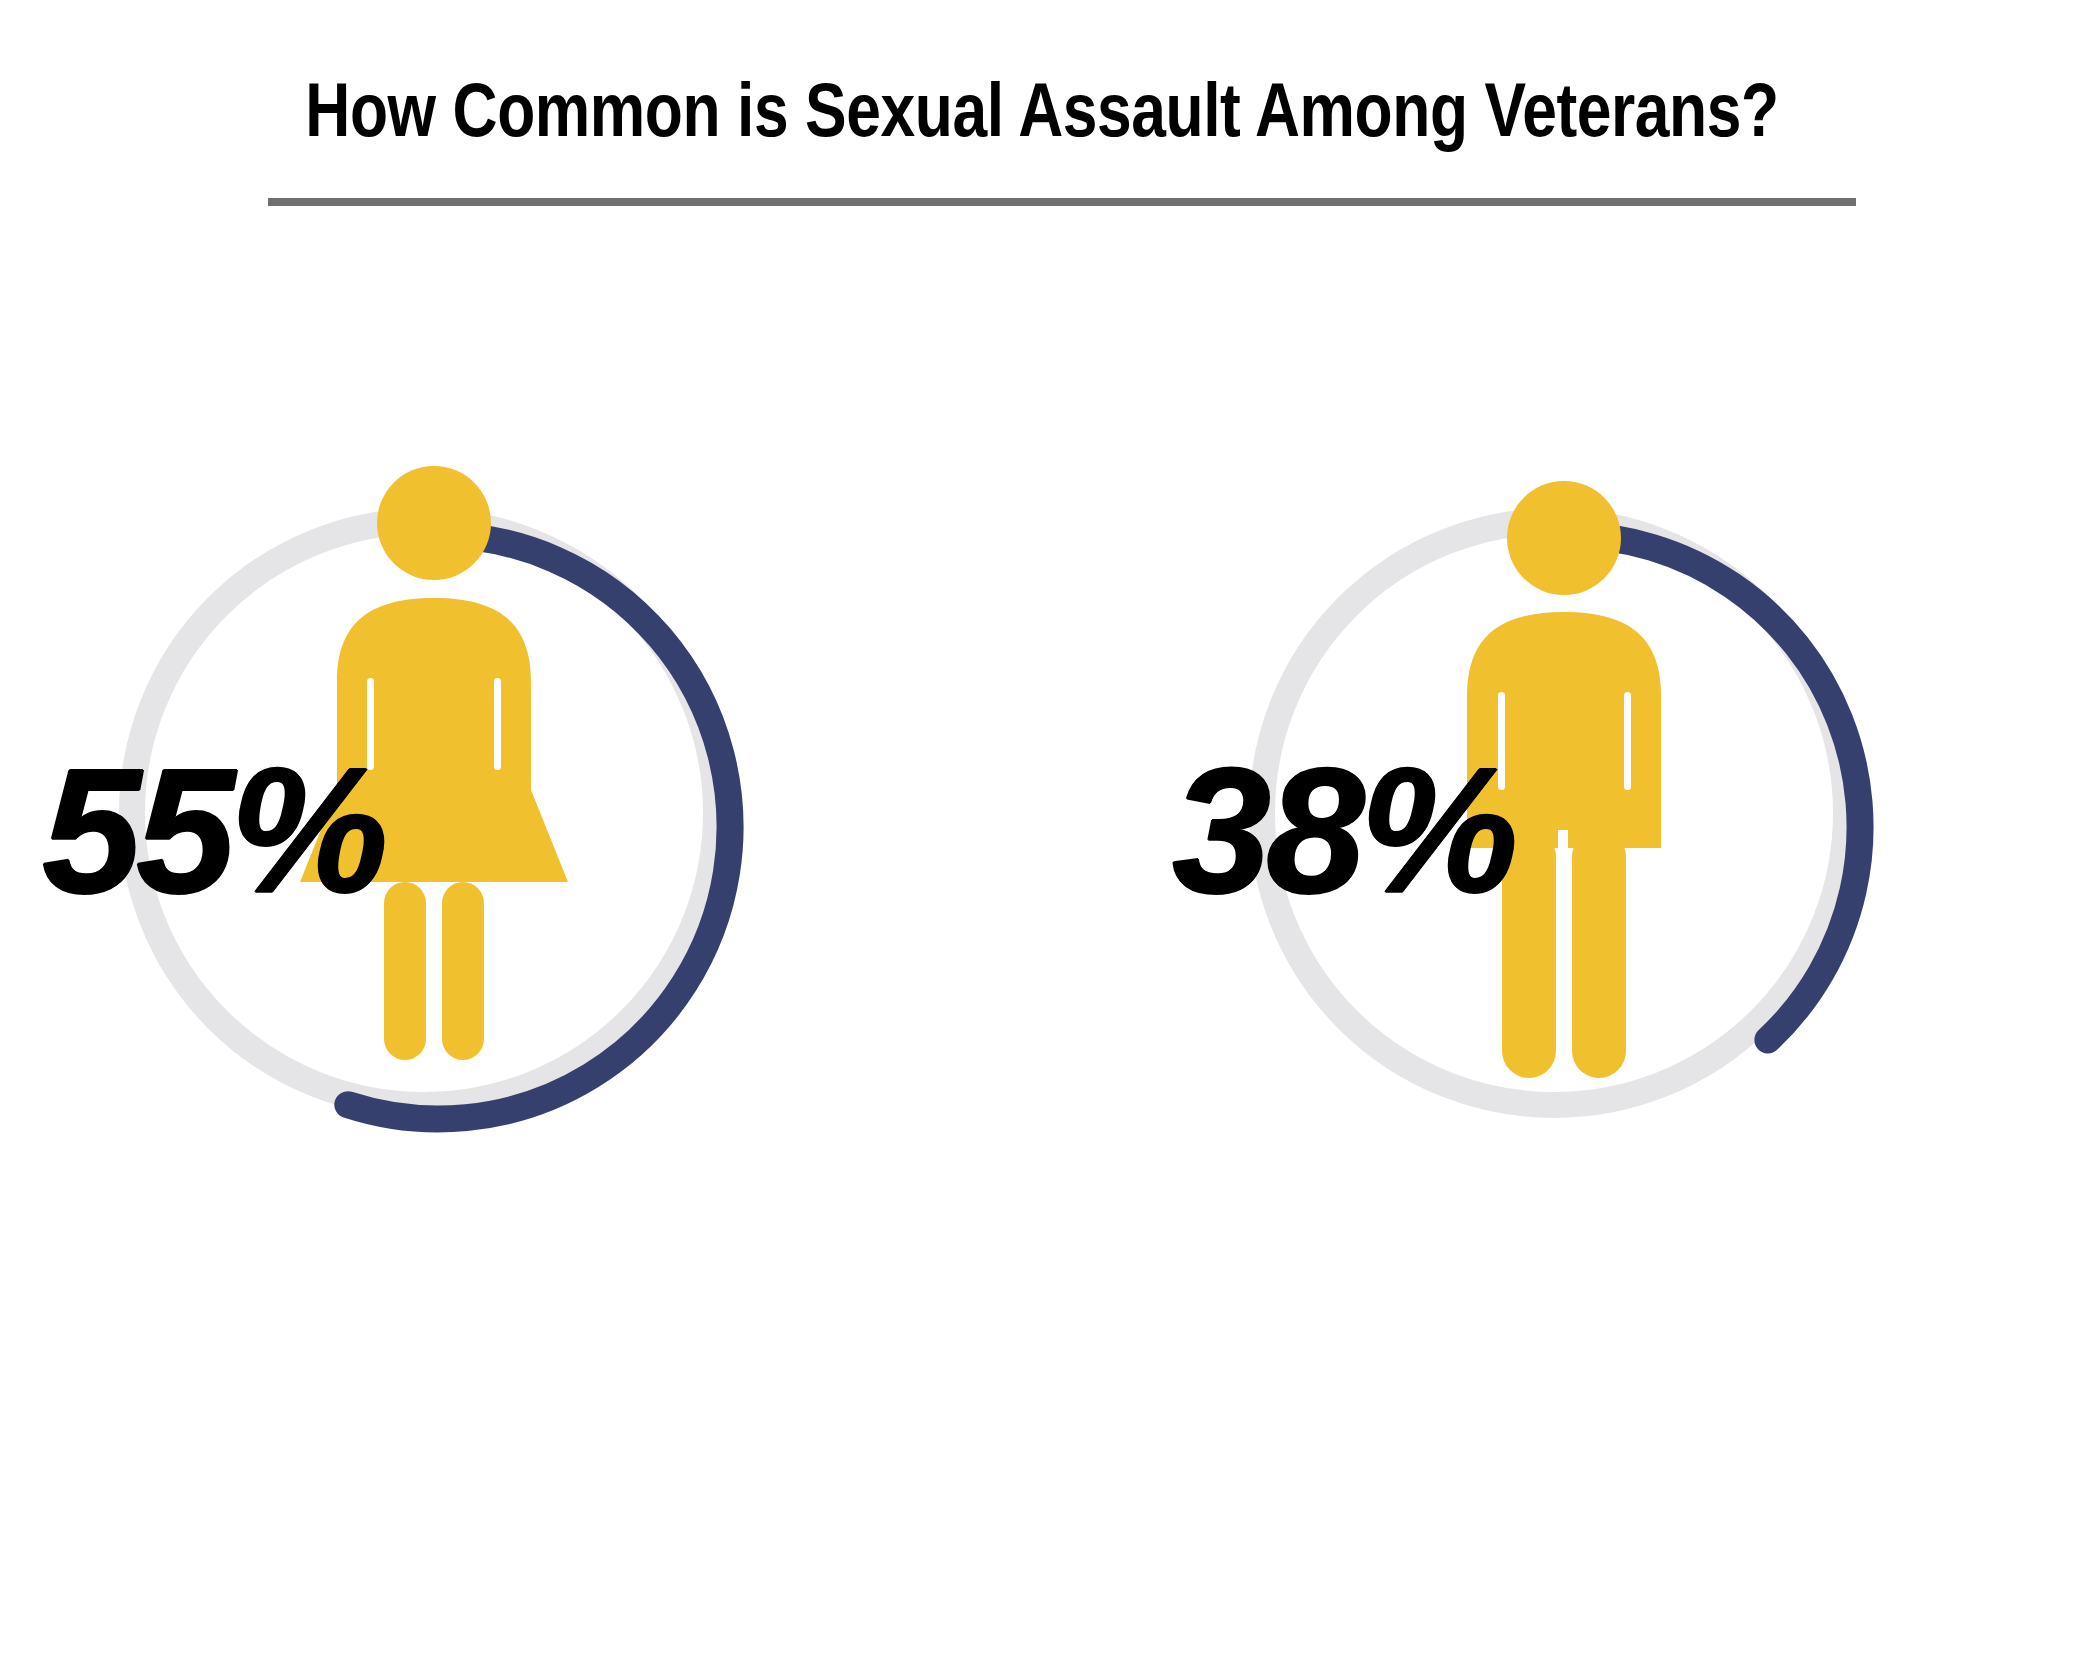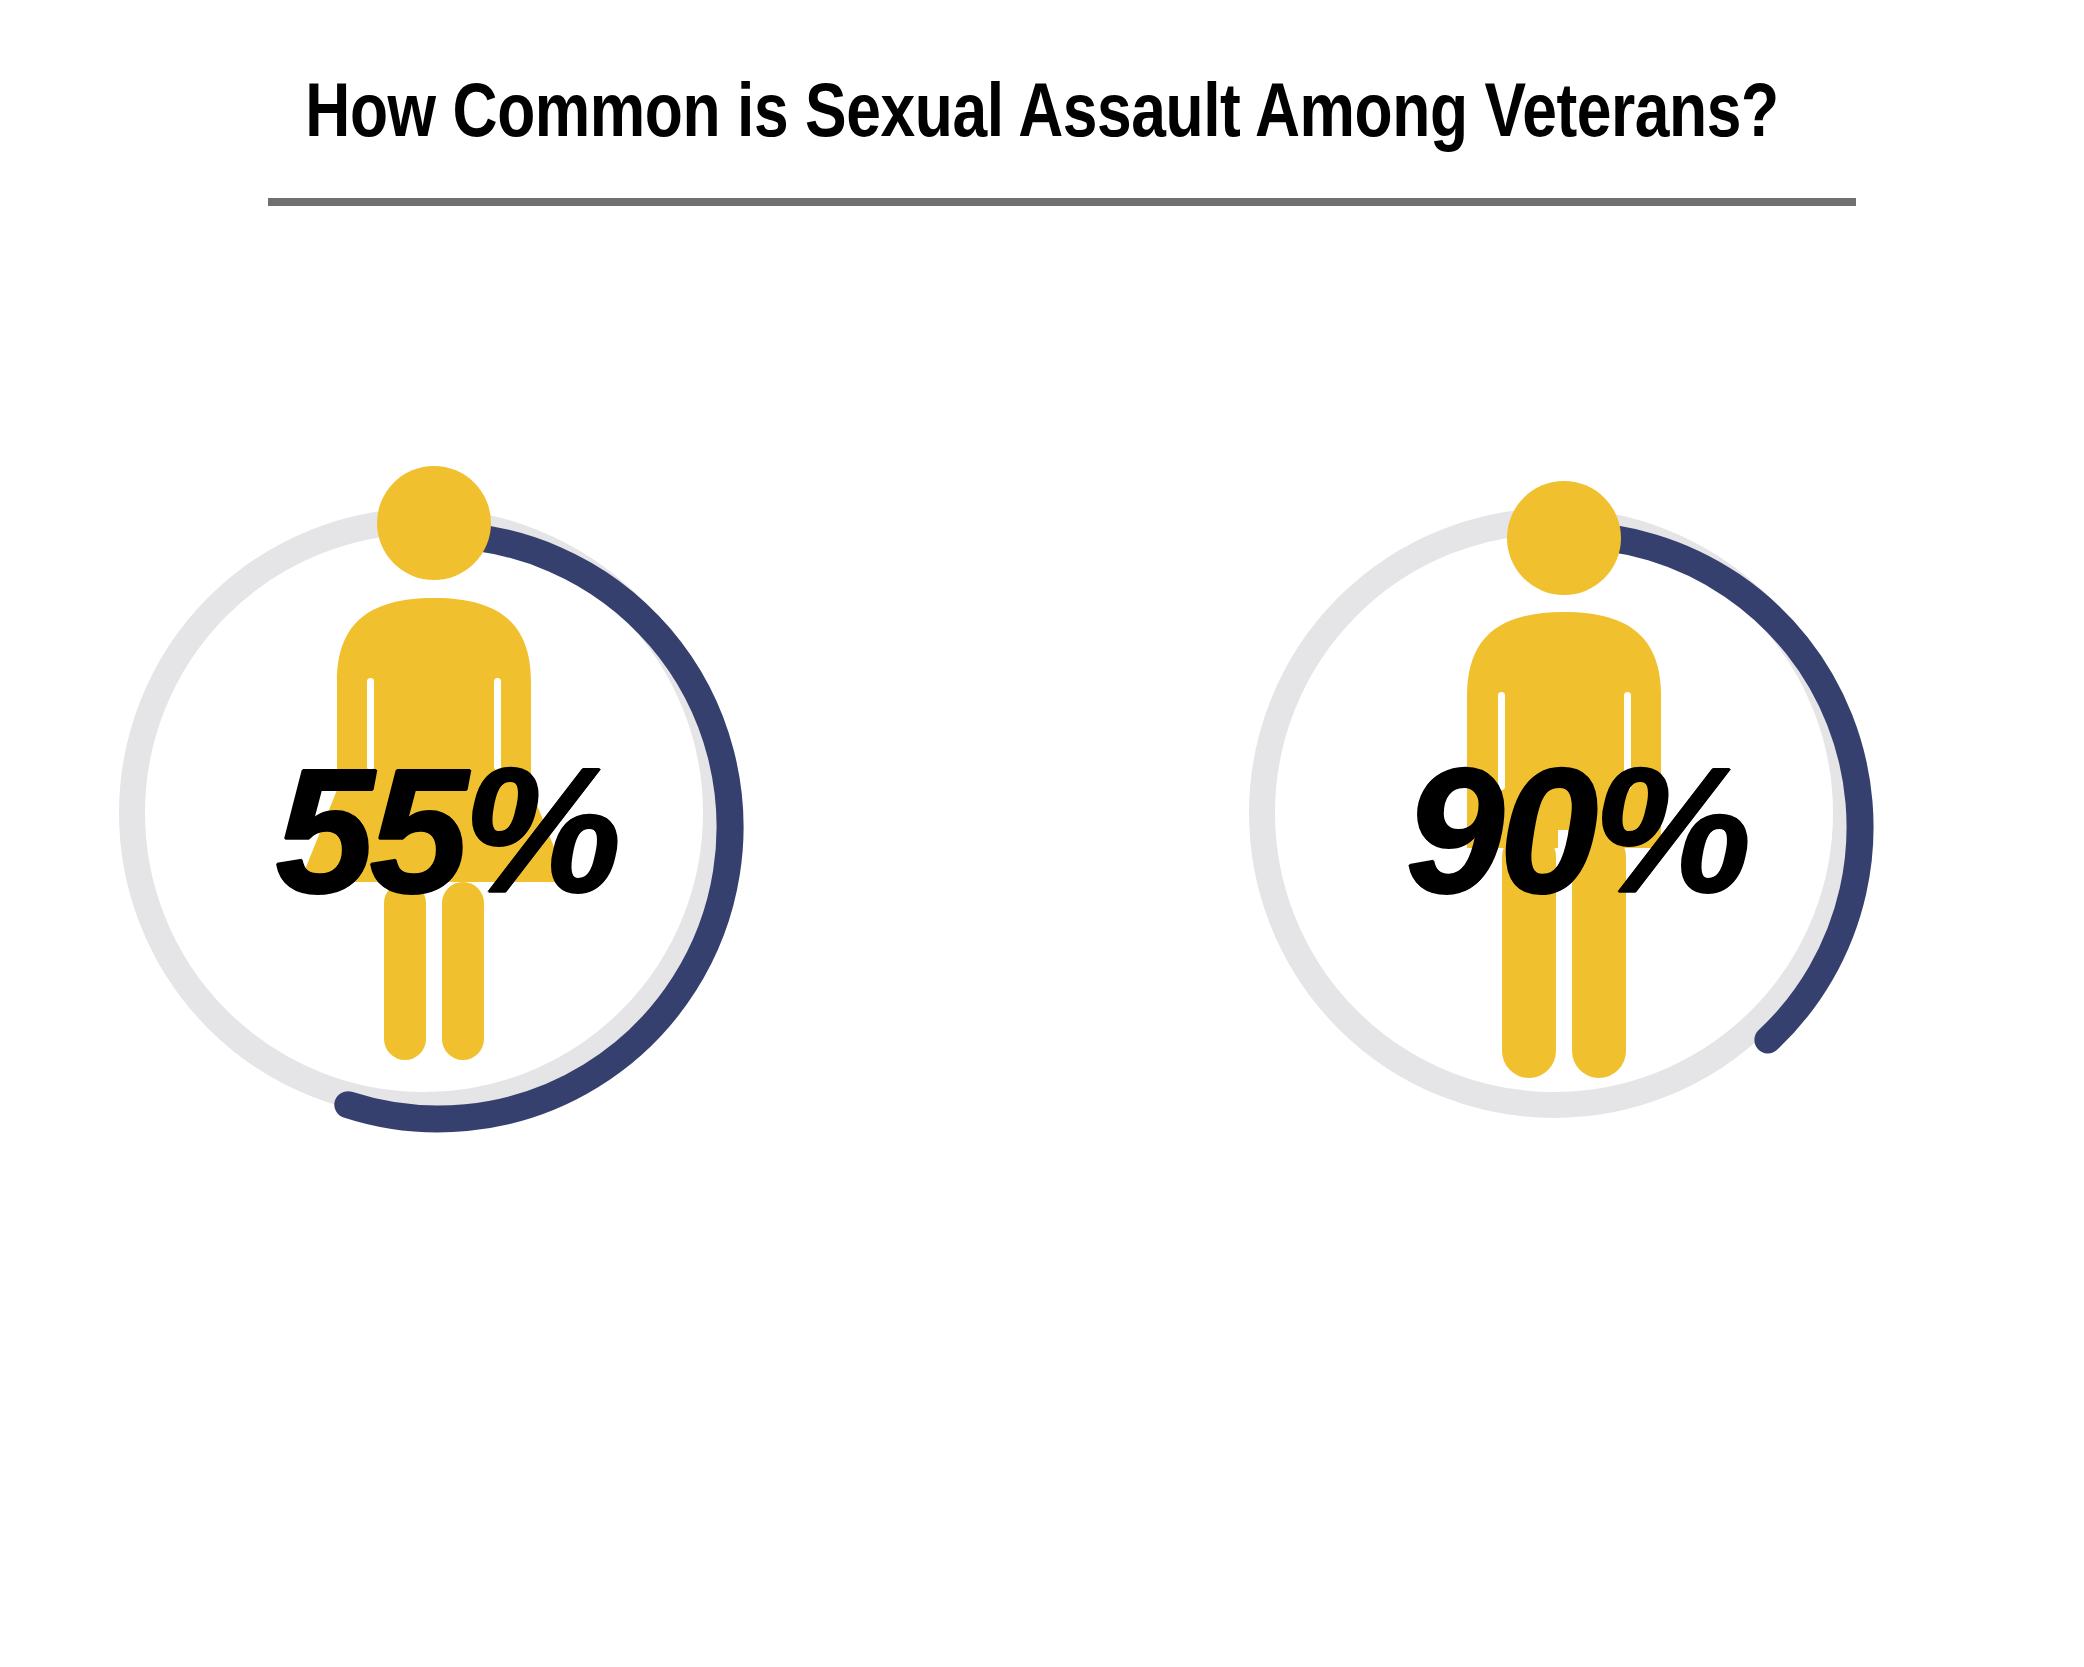--- a/index.html
+++ b/index.html
@@ -70,27 +70,27 @@
     position: absolute;
     left: 0;
     top: 0;
     width: 780px;
     height: 790px;
     overflow: visible;
   }
 
   .pct-label {
     position: absolute;
-    left: 16px;
+    left: 2px;
     top: 0;
     width: 780px;
     height: 790px;
     display: flex;
     align-items: center;
-    justify-content: center;
+    justify-content: flex-start;
     pointer-events: none;
   }
   .pct-label span {
     font-family: "Liberation Sans", sans-serif;
     font-size: 178px;
     font-weight: bold;
     font-style: italic;
     color: #000000;
     line-height: 1;
     letter-spacing: -5px;
@@ -167,17 +167,17 @@
         <rect x="400" y="400" width="54" height="248" rx="27" fill="#F0C02E"></rect>
 
         <rect x="326" y="262" width="7" height="98" rx="3.5" fill="#FFFFFF"></rect>
         <rect x="452" y="262" width="7" height="98" rx="3.5" fill="#FFFFFF"></rect>
 
         <rect x="386" y="400" width="10" height="248" fill="#FFFFFF"></rect>
       </g>
     </svg>
 
     <div class="pct-label">
-      <span>90%</span>
+      <span>38%</span>
     </div>
   </div>
 
 </div>
 
 </body></html>

